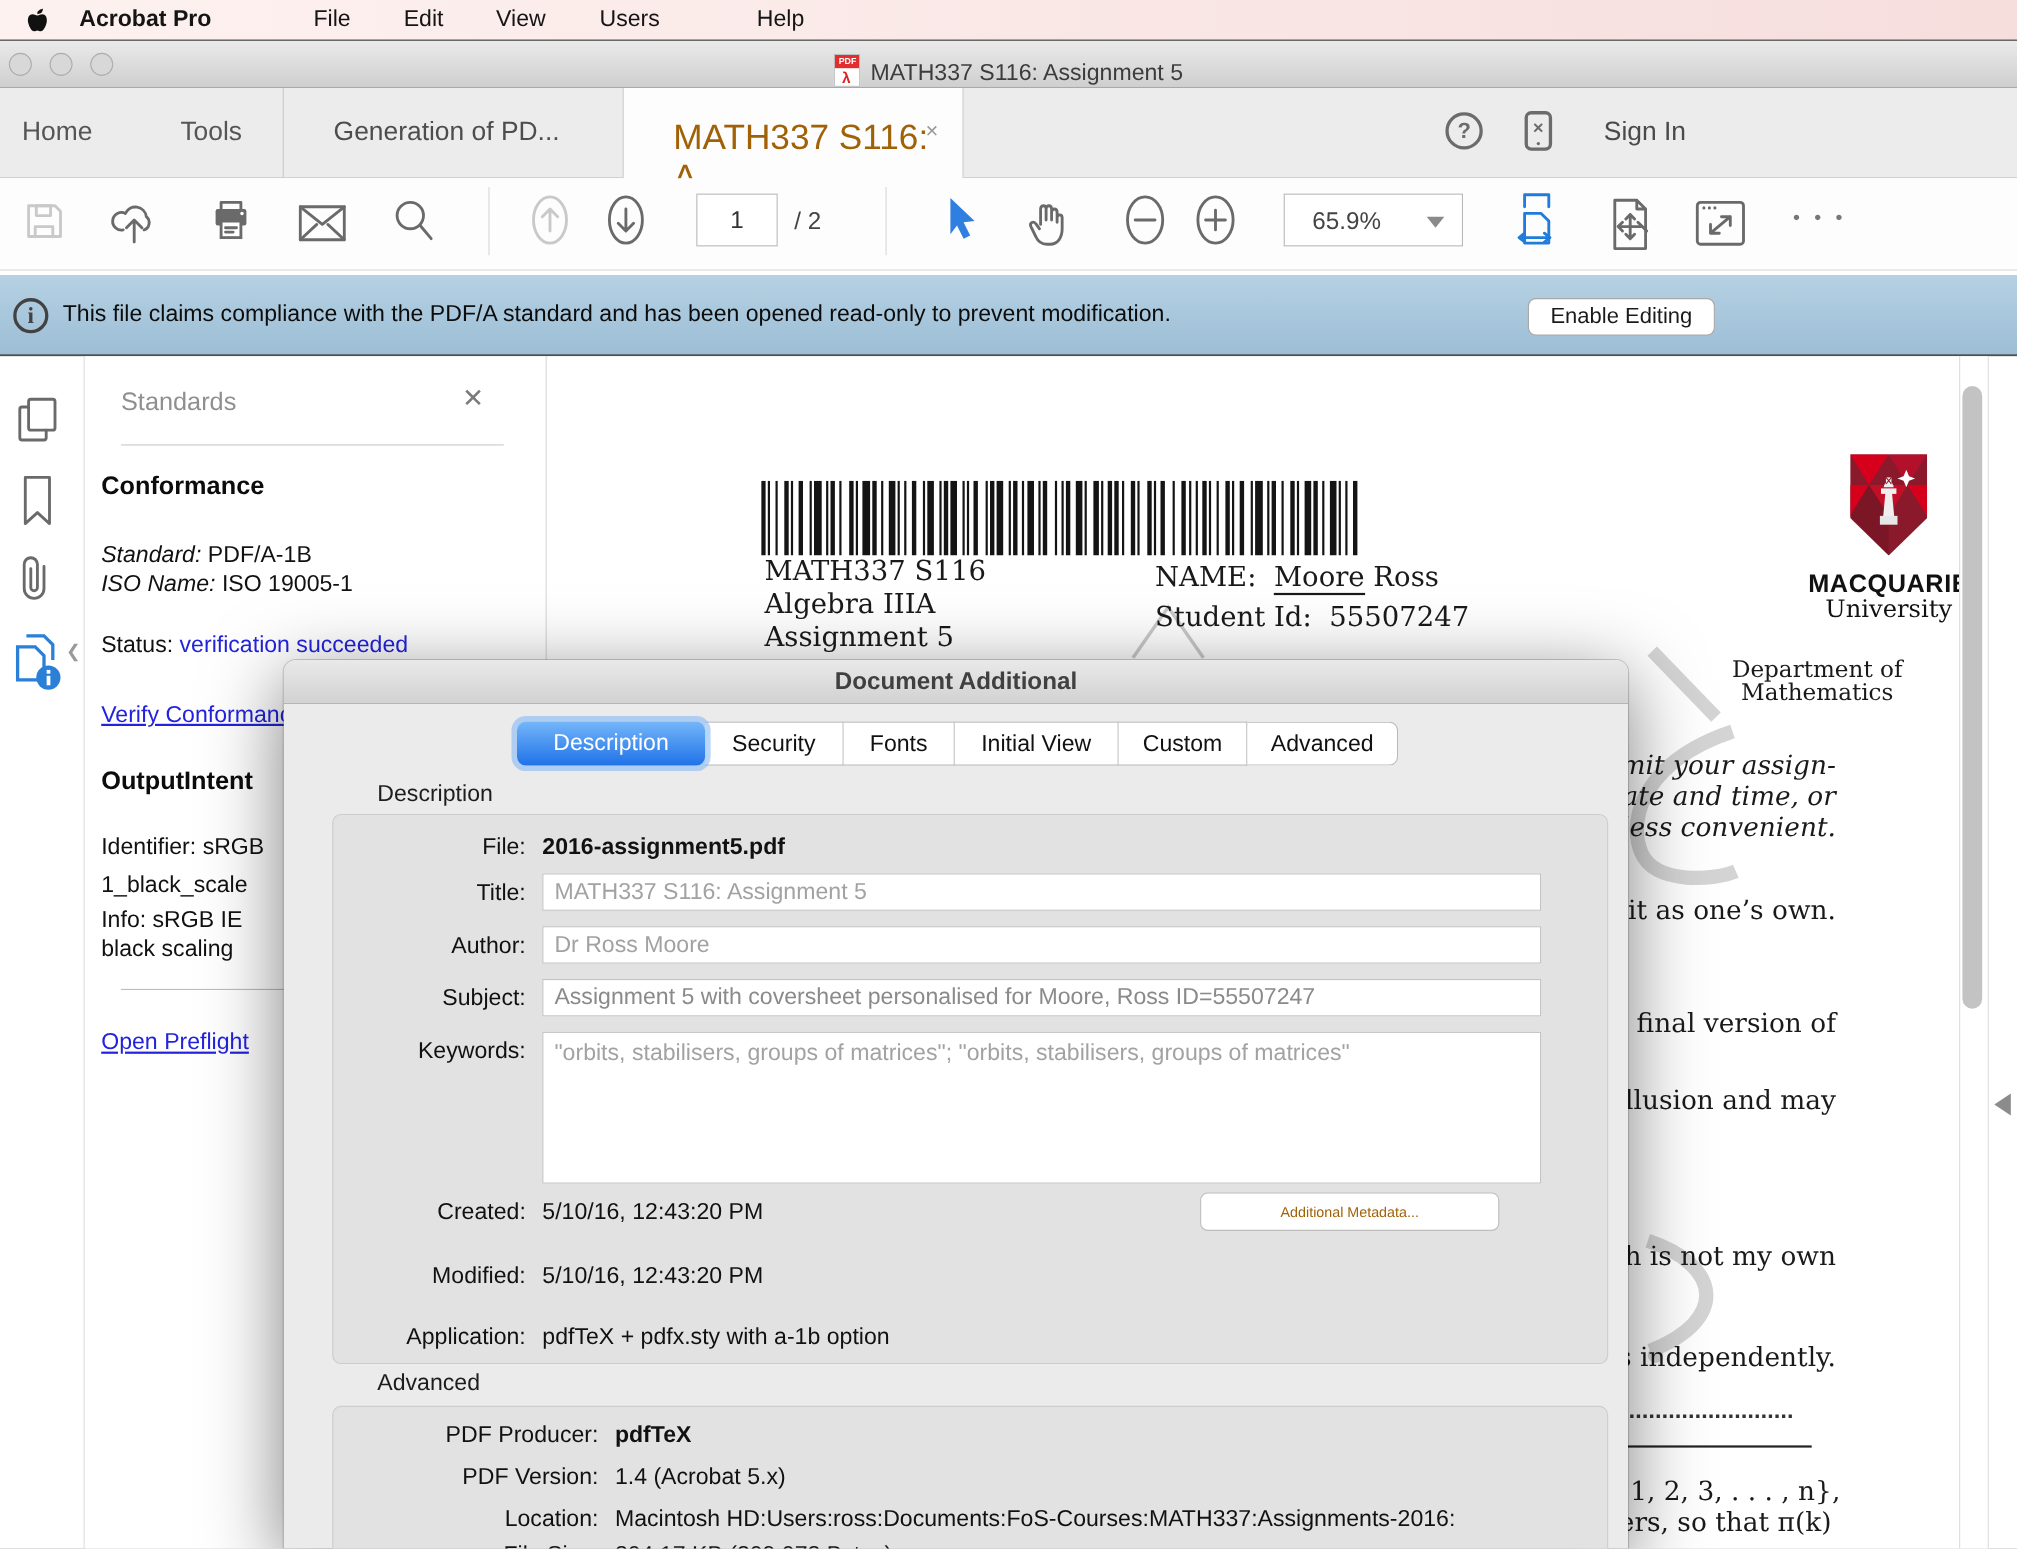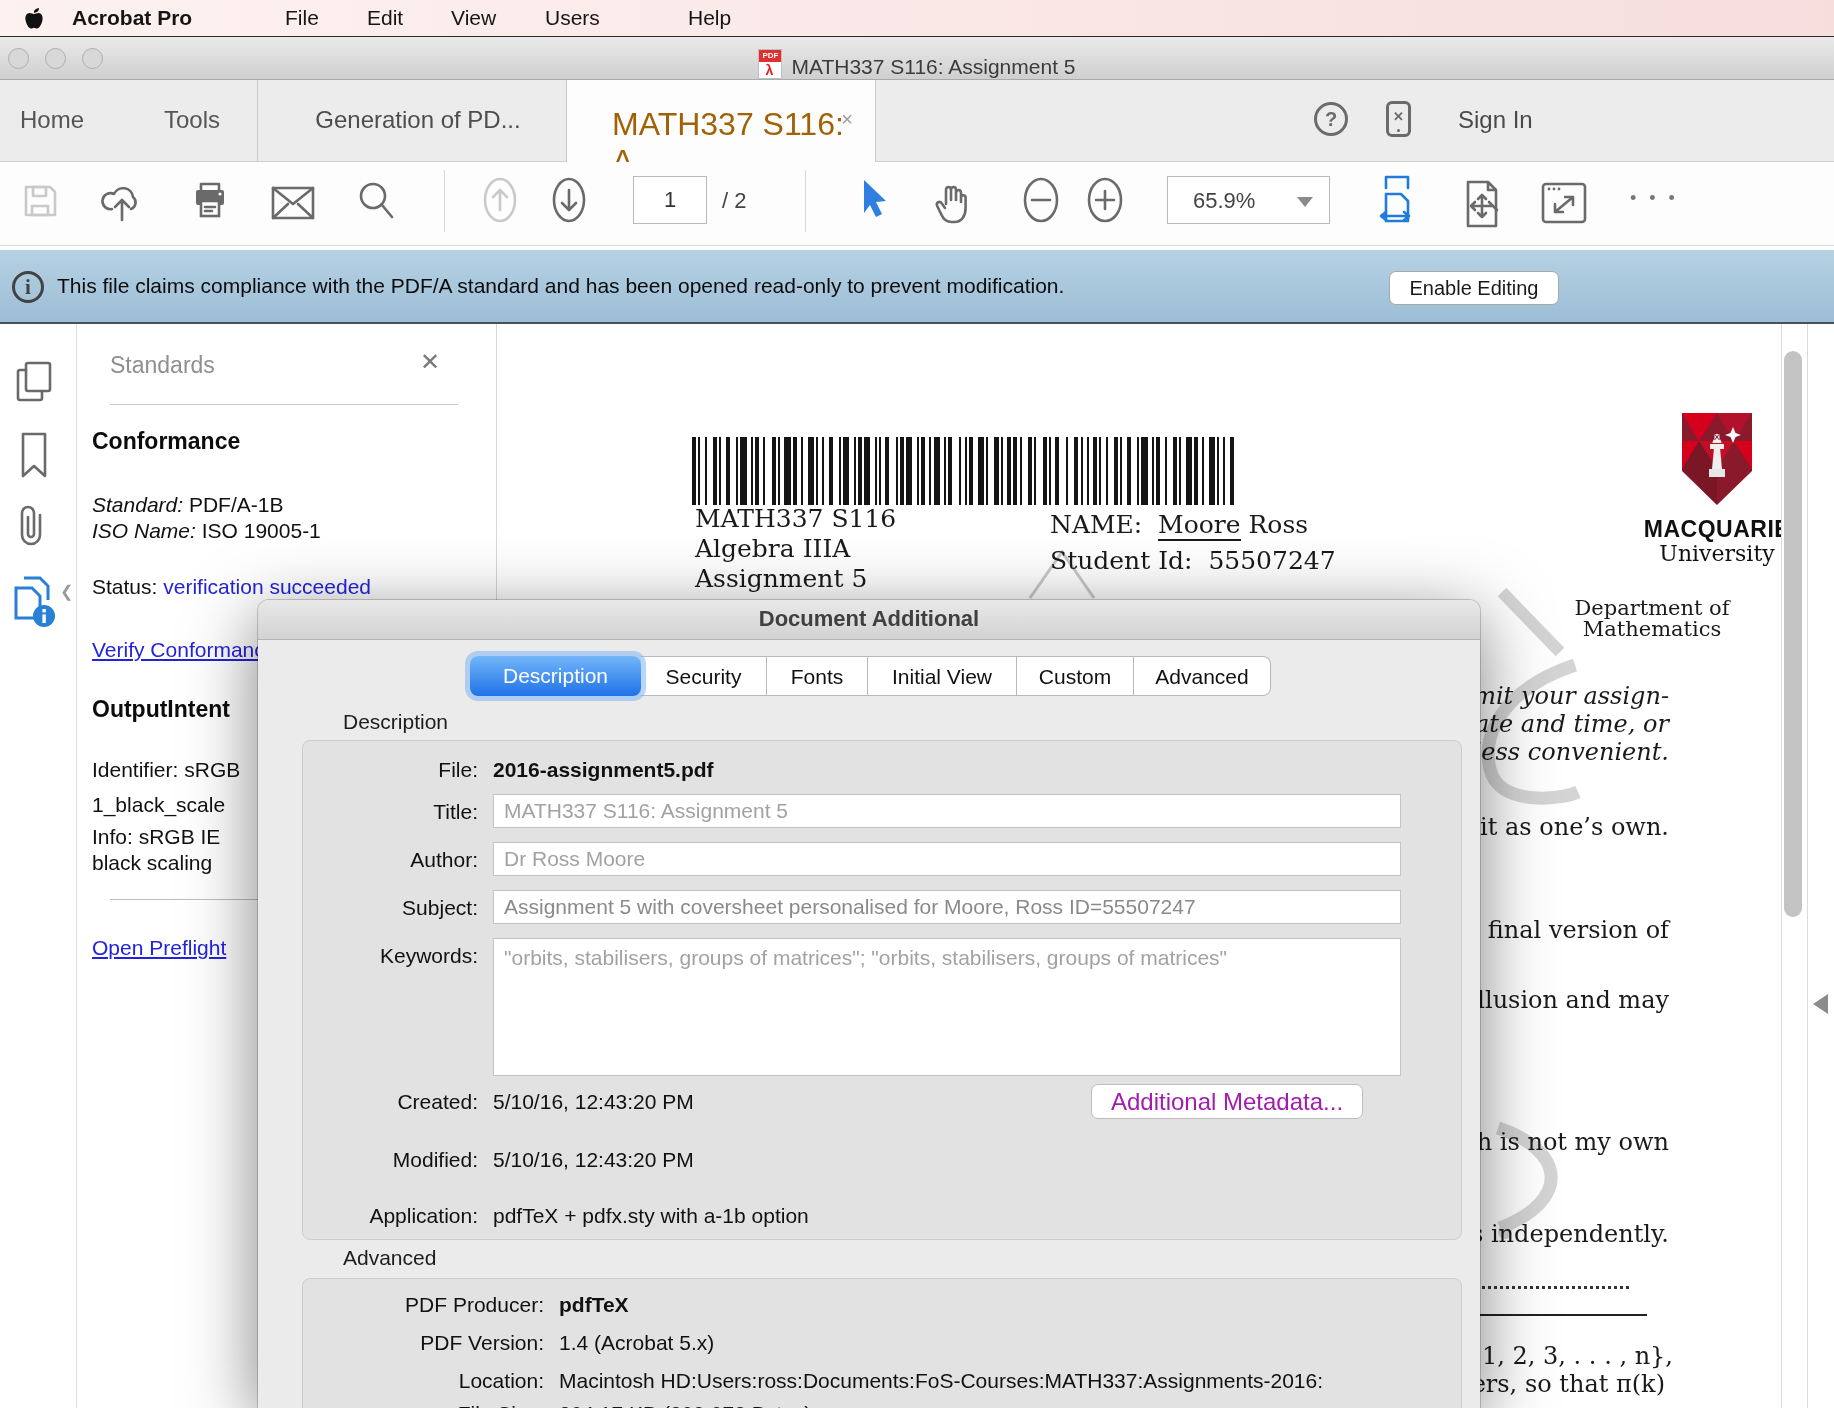--- a/index.html
+++ b/index.html
@@ -139,21 +139,21 @@
          box-sizing:border-box;}
   .flabel{position:absolute;font-size:21px;color:#111;text-align:right;white-space:nowrap;}
   .fvalue{position:absolute;font-size:21px;color:#111;white-space:nowrap;}
   .semib{font-weight:bold;}
   .field{position:absolute;background:#fff;border:1px solid #c3c3c3;box-sizing:border-box;font-size:21px;
          font-family:"Liberation Sans",sans-serif;padding:0 10px;outline:none;}
   .gray1{color:#a2a2a2;} .gray2{color:#8a8a8a;}
   .kwbox{position:absolute;background:#fff;border:1px solid #c3c3c3;box-sizing:border-box;font-size:21px;
          padding:7px 10px;color:#a2a2a2;}
   .meta-btn{position:absolute;left:788px;top:343px;width:272px;height:35px;background:#fff;border:1px solid #bdbdbd;
-            border-radius:7px;box-sizing:border-box;text-align:center;line-height:33px;font-size:24px;color:#a21caf;}
+            border-radius:7px;box-sizing:border-box;text-align:center;line-height:33px;font-size:13px;color:#a16207;}
 </style>
 </head>
 <body>
 
 <div class="screen">
 
   <div class="menubar">
     <svg style="position:absolute;left:24px;top:7px" width="20" height="23" viewBox="0 0 20 23">
         <path d="M10 4c2-3 5-3 5-3s0 3-2 4l-3 1z" fill="#111"></path>
         <path d="M5.5 6C2 6 1 10 1.5 13c.6 3.5 3 8.5 5.5 8.5 1.2 0 1.8-.8 3-.8s1.8.8 3 .8c2.5 0 4.9-5 5.5-8.5.5-3-.5-7-4-7-1.8 0-2.8 1-4.5 1S7.3 6 5.5 6z" fill="#111"></path>
@@ -176,21 +176,21 @@
           <div class="swoosh">λ</div>
       </div>
       <span class="title-text">MATH337 S116: Assignment 5</span>
     </div>
   </div>
 
   <div class="tabbar">
     <span class="lbl" style="left:20px">Home</span>
     <span class="lbl" style="left:164px">Tools</span>
     <div class="vsep" style="left:257px"></div>
-    <div class="doc-tab" style="left:264px;width:308px;text-align:center;top:26px">Generation of PD...</div>
+    <div class="doc-tab" style="left:252px;width:308px;text-align:center;top:26px">Generation of PD...</div>
     <div class="active-tab">
       <span class="t">MATH337 S116: A...</span>
       <span class="x">×</span>
     </div>
     <div class="qicon">?</div>
     <div class="mobicon">
         <div class="mx">✕</div>
         <div class="dot"></div>
       </div>
     <span class="signin">Sign In</span>

